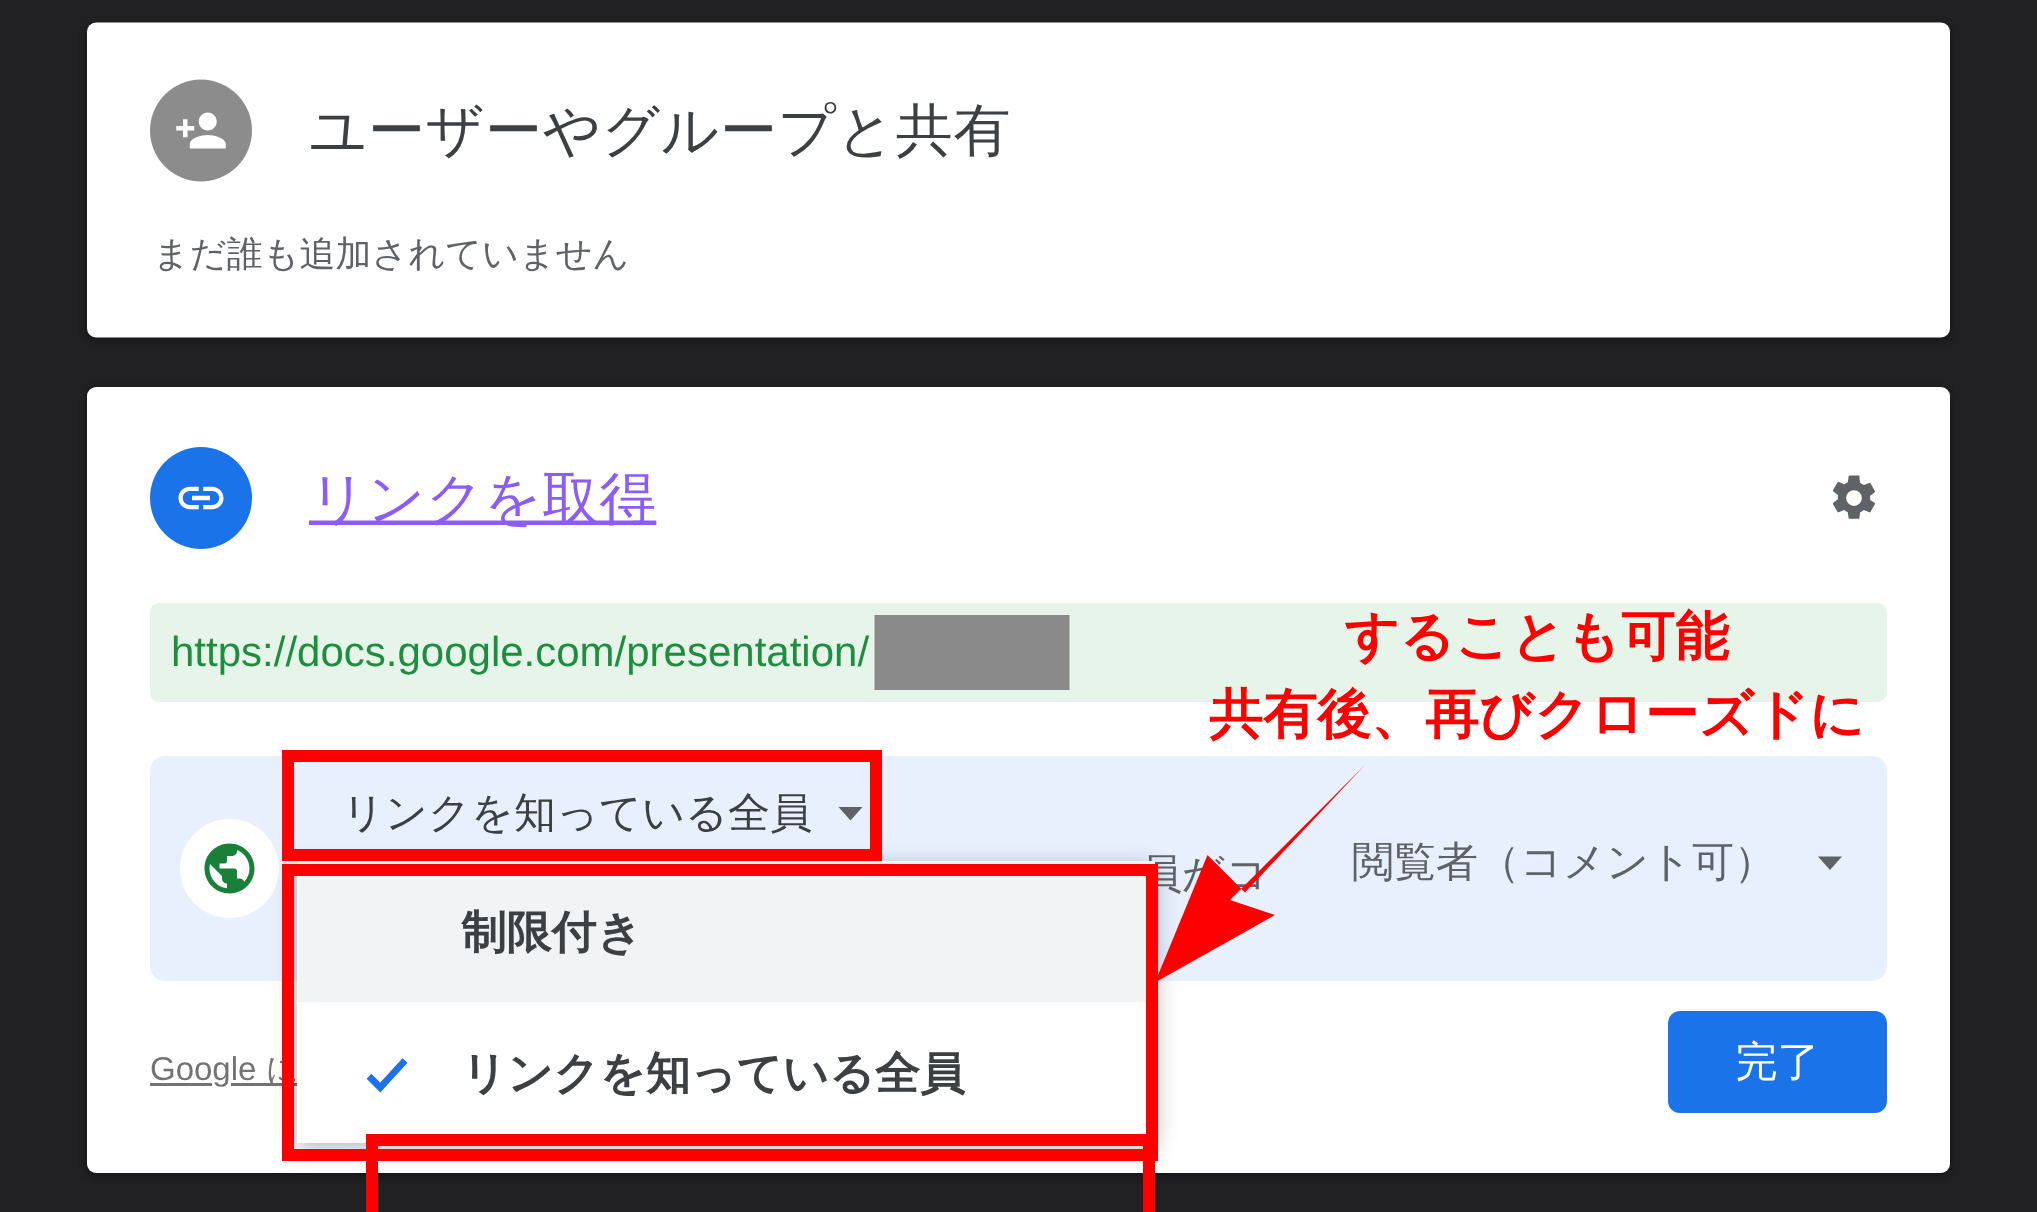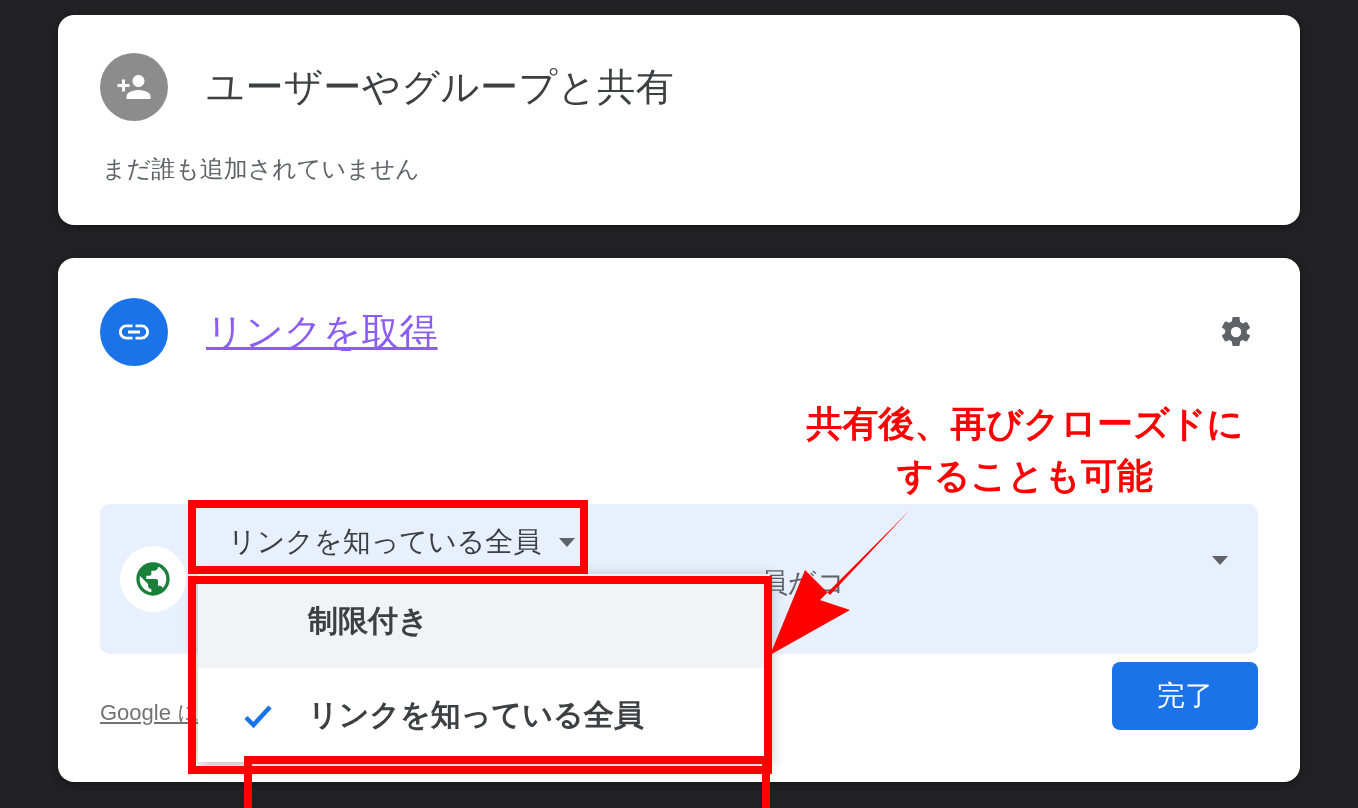--- a/index.html
+++ b/index.html
@@ -23,21 +23,21 @@
     transform-origin: center;
   }
   .overlay {
     position: absolute; inset: 0;
     background: rgba(32,31,33,0.85);
   }
 
   .card {
     position: absolute;
     background: #fff;
-    border-radius: 16px;
+    border-radius: 6px;
     left: 58px;
     width: 1242px;
     box-shadow: 0 2px 6px rgba(0,0,0,0.35);
   }
   .card1 { top: 15px; height: 210px; }
   .card2 { top: 258px; height: 524px; }
 
   
   .c1-header {
     display: flex; align-items: center;
@@ -176,21 +176,21 @@
     position: absolute;
     left: 42px; bottom: 54px;
     font-size: 22px;
     color: #737373;
     text-decoration: underline;
     cursor: pointer;
   }
 
   .done-btn {
     position: absolute;
-    right: 42px; bottom: 52px;
+    right: 42px; bottom: 40px;
     width: 146px; height: 68px;
     background: #1a73e8;
     color: #fff;
     font-size: 28px;
     border-radius: 8px;
     display: flex; align-items: center; justify-content: center;
     cursor: pointer;
   }
 
   
@@ -272,36 +272,41 @@
         </svg>
     </div>
     <div class="c2-title">リンクを取得</div>
     <div class="gear-btn">
       <svg viewBox="0 0 24 24">
           <path d="M19.14,12.94a7.14,7.14,0,0,0,.05-.94,7.14,7.14,0,0,0-.05-.94l2.03-1.58a.5.5,0,0,0,.12-.63l-1.92-3.32a.5.5,0,0,0-.6-.22l-2.39.96a7.03,7.03,0,0,0-1.62-.94l-.36-2.54A.5.5,0,0,0,13.91,2H10.09a.5.5,0,0,0-.49.42L9.24,4.96a7.03,7.03,0,0,0-1.62.94l-2.39-.96a.5.5,0,0,0-.6.22L2.71,8.48a.5.5,0,0,0,.12.63l2.03,1.58a7.14,7.14,0,0,0-.05.94,7.14,7.14,0,0,0,.05.94L2.83,14.15a.5.5,0,0,0-.12.63l1.92,3.32a.5.5,0,0,0,.6.22l2.39-.96a7.03,7.03,0,0,0,1.62.94l.36,2.54a.5.5,0,0,0,.49.42h3.82a.5.5,0,0,0,.49-.42l.36-2.54a7.03,7.03,0,0,0,1.62-.94l2.39.96a.5.5,0,0,0,.6-.22l1.92-3.32a.5.5,0,0,0-.12-.63ZM12,15.5A3.5,3.5,0,1,1,15.5,12,3.5,3.5,0,0,1,12,15.5Z"></path>
         </svg>
     </div>
   </div>
 
+  <div class="url-row">
+    <span class="url-text">https://docs.google.com/presentation/</span>
+    <div class="url-mask"></div>
+  </div>
 
   <div class="access-row">
     <div class="globe-circle">
       <svg viewBox="0 0 24 24">
           <path d="M12 2C6.48 2 2 6.48 2 12s4.48 10 10 10 10-4.48 10-10S17.52 2 12 2zm-1 17.93C7.06 19.44 4 16.08 4 12c0-.62.08-1.21.21-1.79L9 15v1c0 1.1.9 2 2 2v1.93zM17.9 17.39C17.64 16.58 16.9 16 16 16h-1v-3c0-.55-.45-1-1-1H8v-2h2c.55 0 1-.45 1-1V7h2c1.1 0 2-.9 2-2v-.41C17.92 5.77 20 8.65 20 12c0 2.08-.8 3.97-2.1 5.39z"></path>
         </svg>
     </div>
 
     <div class="scope-btn">
       <span>リンクを知っている全員</span>
       <span class="caret"></span>
     </div>
 
     <span class="partial-text">員がコ</span>
 
     <div class="role-select">
+      <span>閲覧者（コメント可）</span>
       <span class="caret2"></span>
     </div>
   </div>
 
   <a class="feedback-link">Google に</a>
 
   <div class="done-btn">
     <span>完了</span>
   </div>
 </div>
@@ -321,19 +326,19 @@
     <span class="check">
       <svg viewBox="0 0 24 24">
           <polyline points="4 13 9 18 20 6"></polyline>
         </svg>
     </span>
     <span>リンクを知っている全員</span>
   </div>
 </div>
 
 <div class="anno" style="left:755px; top:398px; width:540px;">
+  <div>することも可能</div>
   <div>共有後、再びクローズドに</div>
-  <div>することも可能</div>
 </div>
 
 <svg class="arrow" style="left:760px; top:500px;" width="180" height="160" viewBox="0 0 180 160">
   <polygon points="150,10 60,100 90,110 10,155 45,70 70,95" fill="#ff0000"></polygon>
 </svg>
 
 </body></html>

